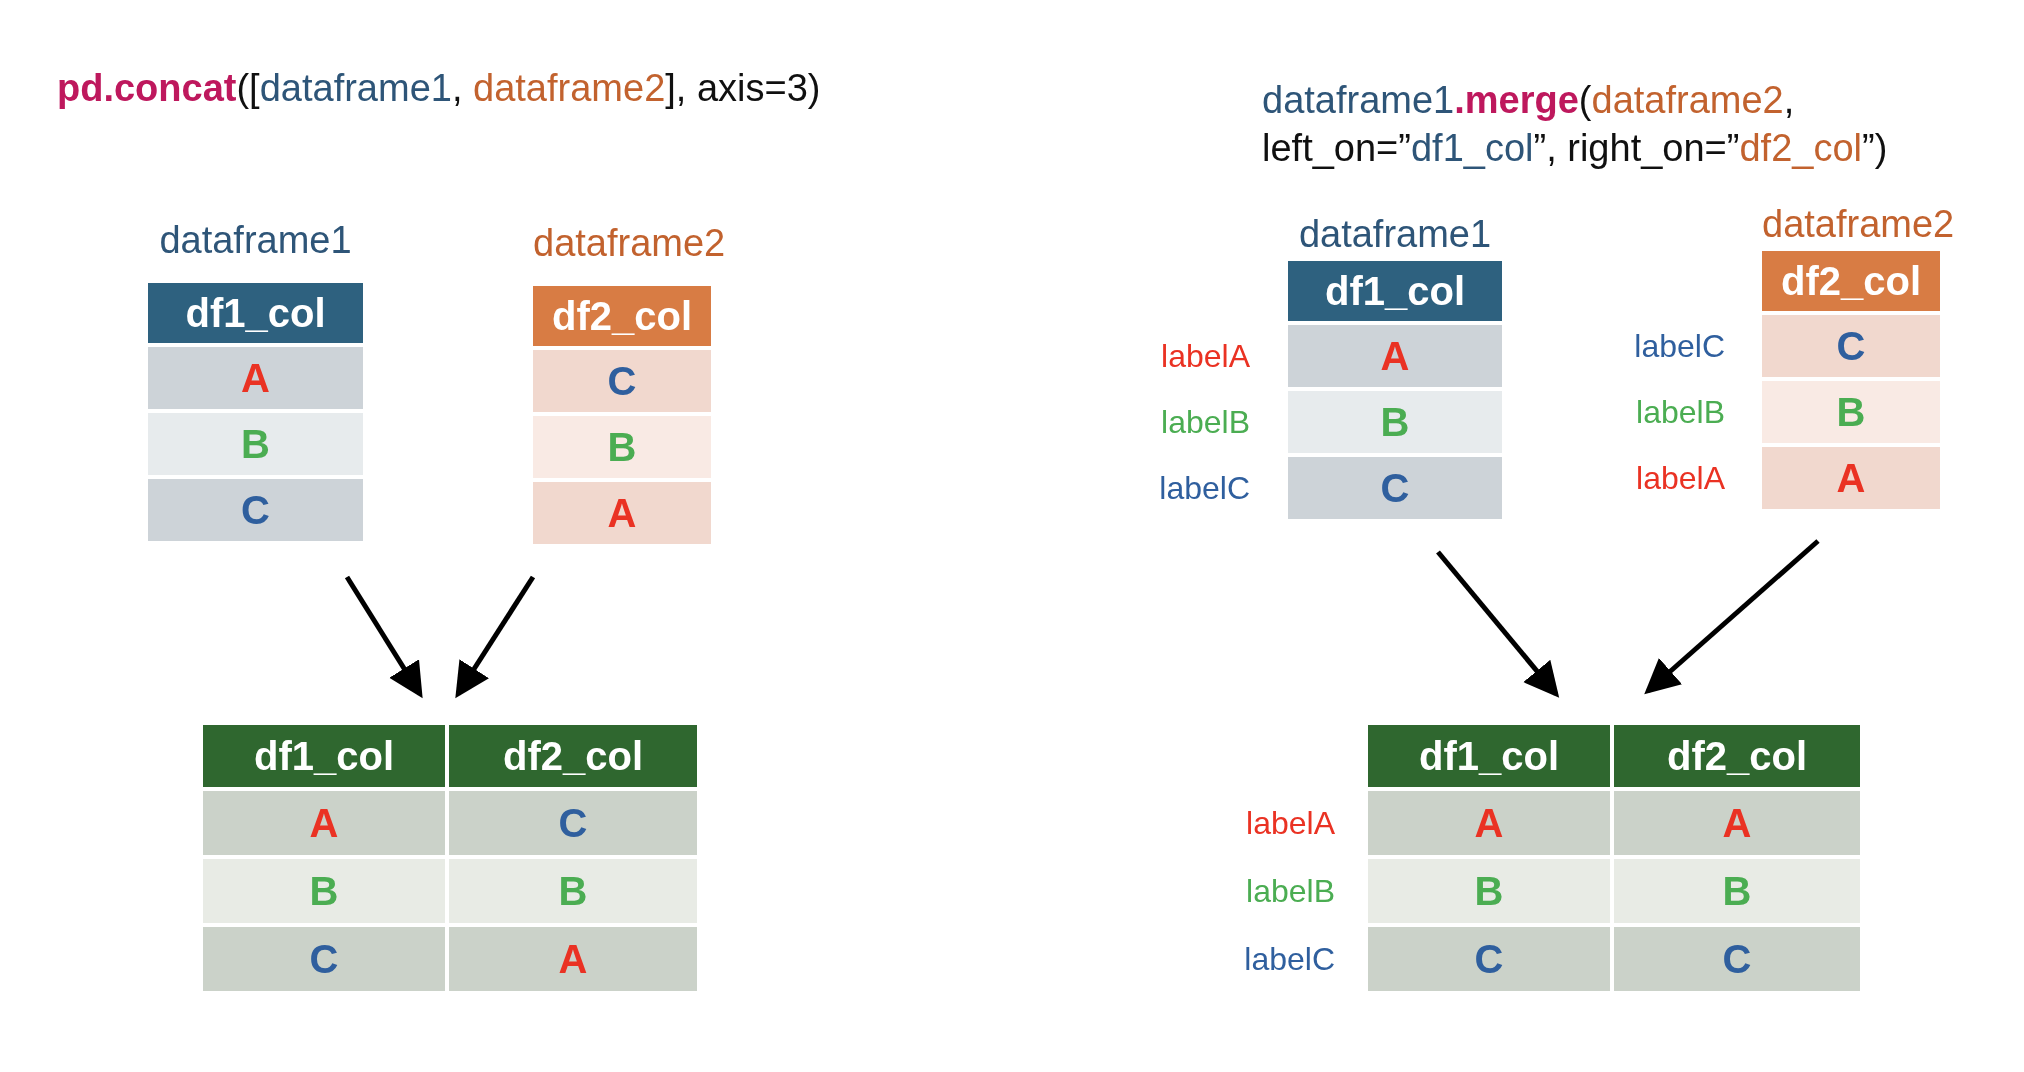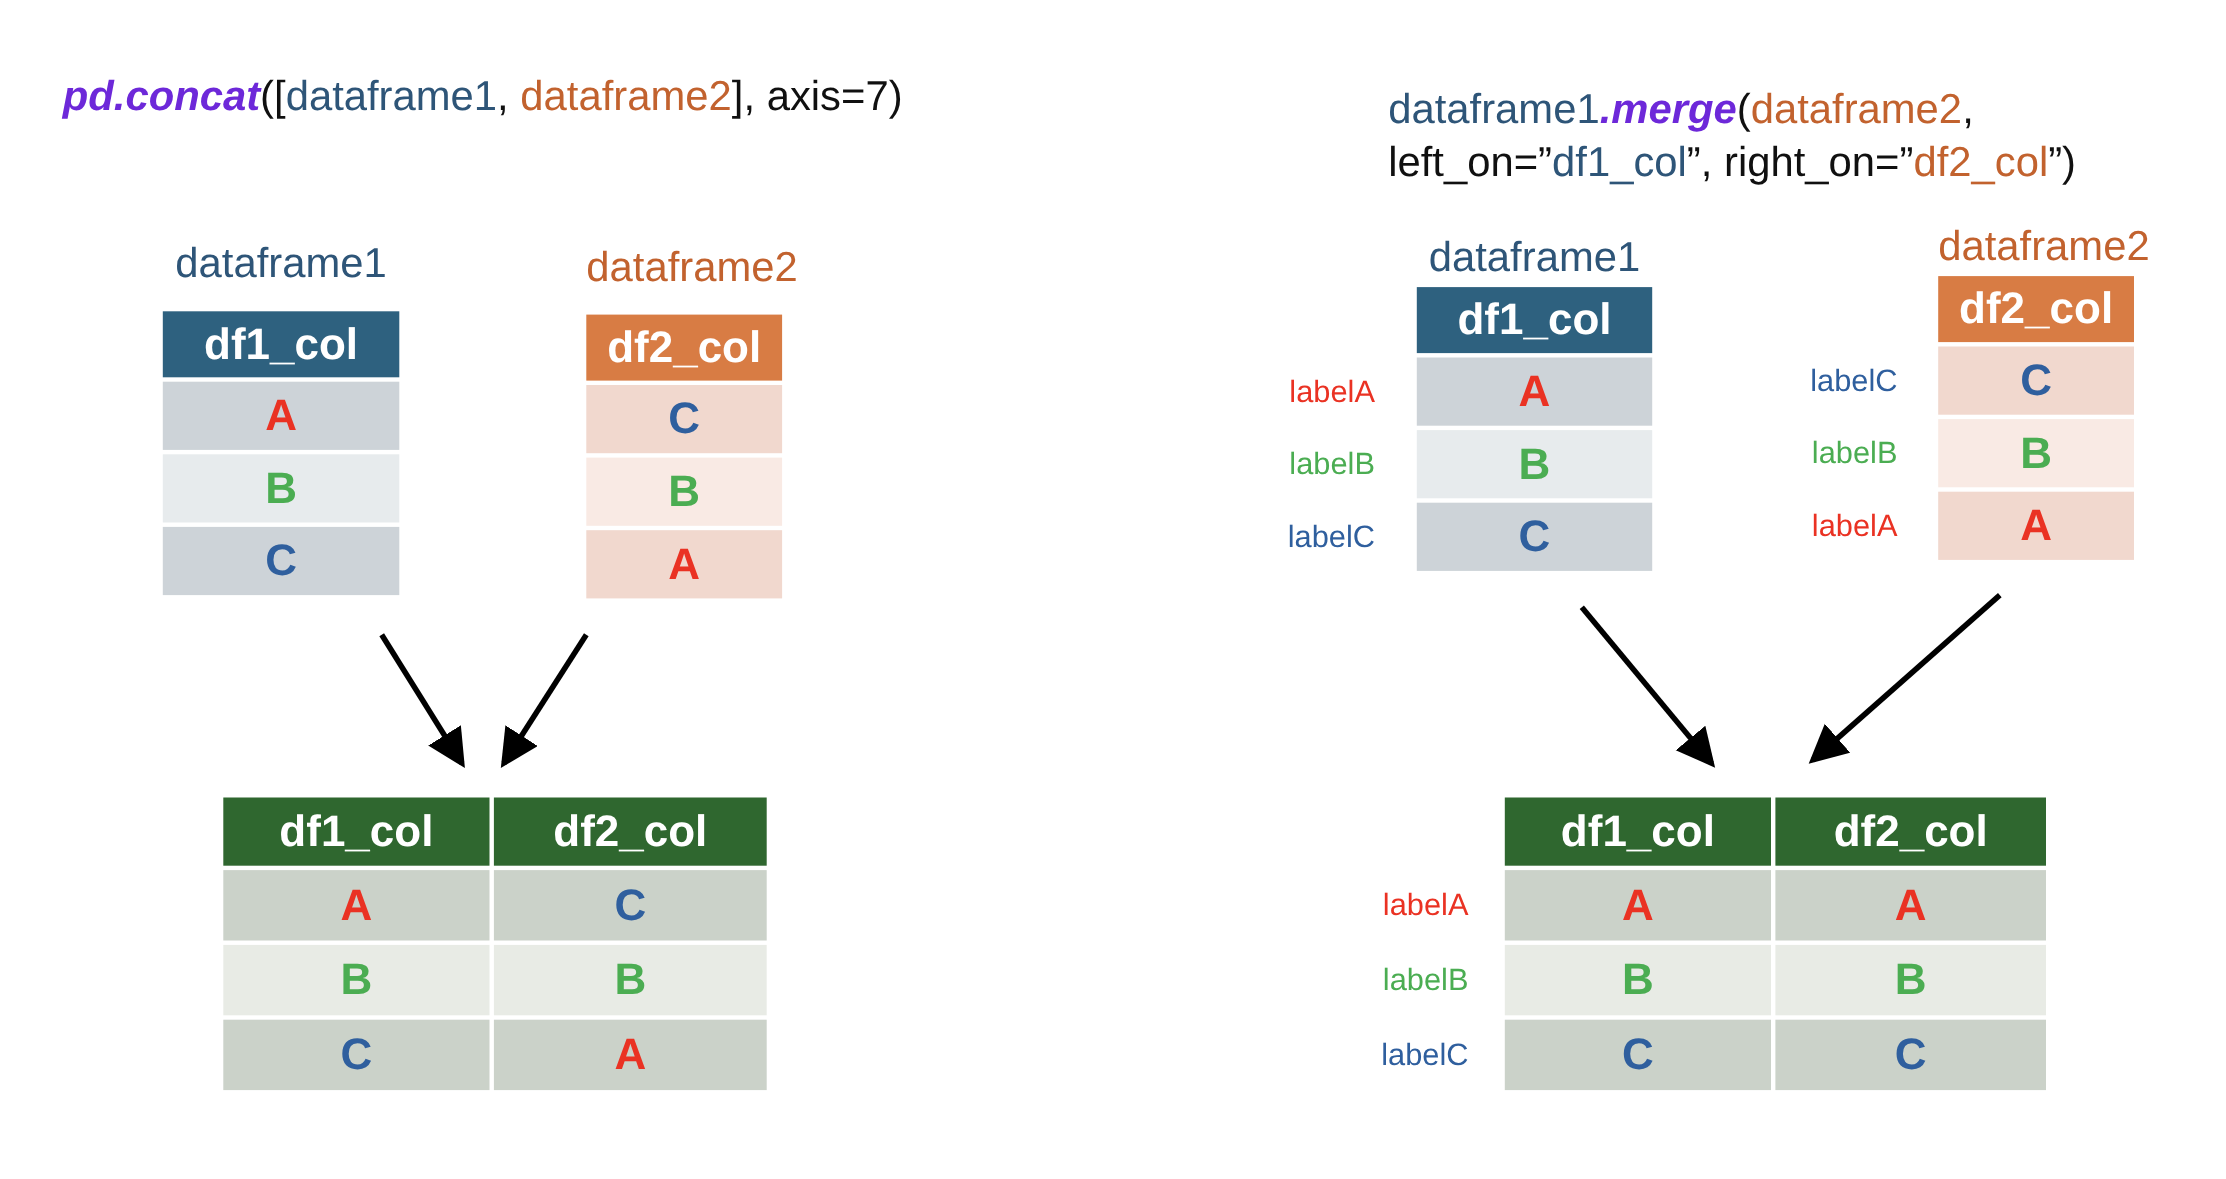--- a/index.html
+++ b/index.html
@@ -2,21 +2,21 @@
 <html><head>
 <meta charset="utf-8">
 <style>
   html,body{margin:0;padding:0;background:#ffffff;}
   .canvas{
     position:relative;width:2024px;height:1072px;background:#ffffff;
     font-family:"Liberation Sans",sans-serif;color:#111;overflow:hidden;
   }
   
   .code{position:absolute;font-size:38px;line-height:48px;white-space:pre;color:#101010;}
-  .code .fn{font-weight:700;color:#6d28d9;font-style:italic;}
+  .code .fn{font-weight:700;color:#be185d;}
   .blue{color:#2E5578;}
   .orange{color:#C2622E;}
   
   .tbl-title{position:absolute;font-size:38px;text-align:center;}
   .tbl-title.blue{color:#2E5578;}
   .tbl-title.orange{color:#C2622E;}
   
   .table{position:absolute;display:flex;flex-direction:column;gap:4px;}
   .cell{display:flex;align-items:center;justify-content:center;}
   .hdr{height:60px;font-size:40px;font-weight:700;color:#ffffff;}
@@ -31,21 +31,21 @@
   .bg-df2-a{background:#F1D8CE;}
   .bg-df2-b{background:#F9EAE4;}
   .bg-res-a{background:#CBD2C9;}
   .bg-res-b{background:#E8EBE5;}
   
   [data-color="red"]{color:#EA3223;}
   [data-color="green"]{color:#4BAD52;}
   [data-color="blue"]{color:#2F5F9E;}
   
   .row-label{position:absolute;width:210px;height:62px;display:flex;align-items:center;
-    justify-content:flex-end;font-size:28px;}
+    justify-content:flex-end;font-size:32px;}
   .row-label.tall{height:64px;}
   
   .arrows{position:absolute;left:0;top:0;width:2024px;height:1072px;pointer-events:none;}
 </style>
 </head>
 <body>
 
 <div class="canvas">
 
   <svg class="arrows" viewBox="0 0 2024 1072">
@@ -53,21 +53,21 @@
       <marker id="ah" markerWidth="8" markerHeight="8" refX="6" refY="3.5" orient="auto">
         <path d="M0,0 L7,3.5 L0,7 z" fill="#000"></path>
       </marker>
     </defs>
     <line x1="347" y1="577" x2="420" y2="694" stroke="#000" stroke-width="5" marker-end="url(#ah)"></line>
     <line x1="533" y1="577" x2="458" y2="694" stroke="#000" stroke-width="5" marker-end="url(#ah)"></line>
     <line x1="1438" y1="552" x2="1556" y2="694" stroke="#000" stroke-width="5" marker-end="url(#ah)"></line>
     <line x1="1818" y1="541" x2="1648" y2="691" stroke="#000" stroke-width="5" marker-end="url(#ah)"></line>
   </svg>
 
-  <div class="code" style="left:57px;top:64px;"><span class="fn">pd.concat</span><span>([</span><span class="blue">dataframe1</span><span>, </span><span class="orange">dataframe2</span><span>], axis=7)</span></div>
+  <div class="code" style="left:57px;top:64px;"><span class="fn">pd.concat</span><span>([</span><span class="blue">dataframe1</span><span>, </span><span class="orange">dataframe2</span><span>], axis=3)</span></div>
 
   <div class="tbl-title blue" style="left:148px;top:219px;width:215px;">dataframe1</div>
   <div class="table" style="left:148px;top:283px;width:215px;">
     <div class="cell hdr hdr-df1">df1_col</div>
     <div class="cell val bg-df1-a" data-color="red">A</div>
     <div class="cell val bg-df1-b" data-color="green">B</div>
     <div class="cell val bg-df1-a" data-color="blue">C</div>
   </div>
 
   <div class="tbl-title orange" style="left:533px;top:222px;width:178px;">dataframe2</div>

